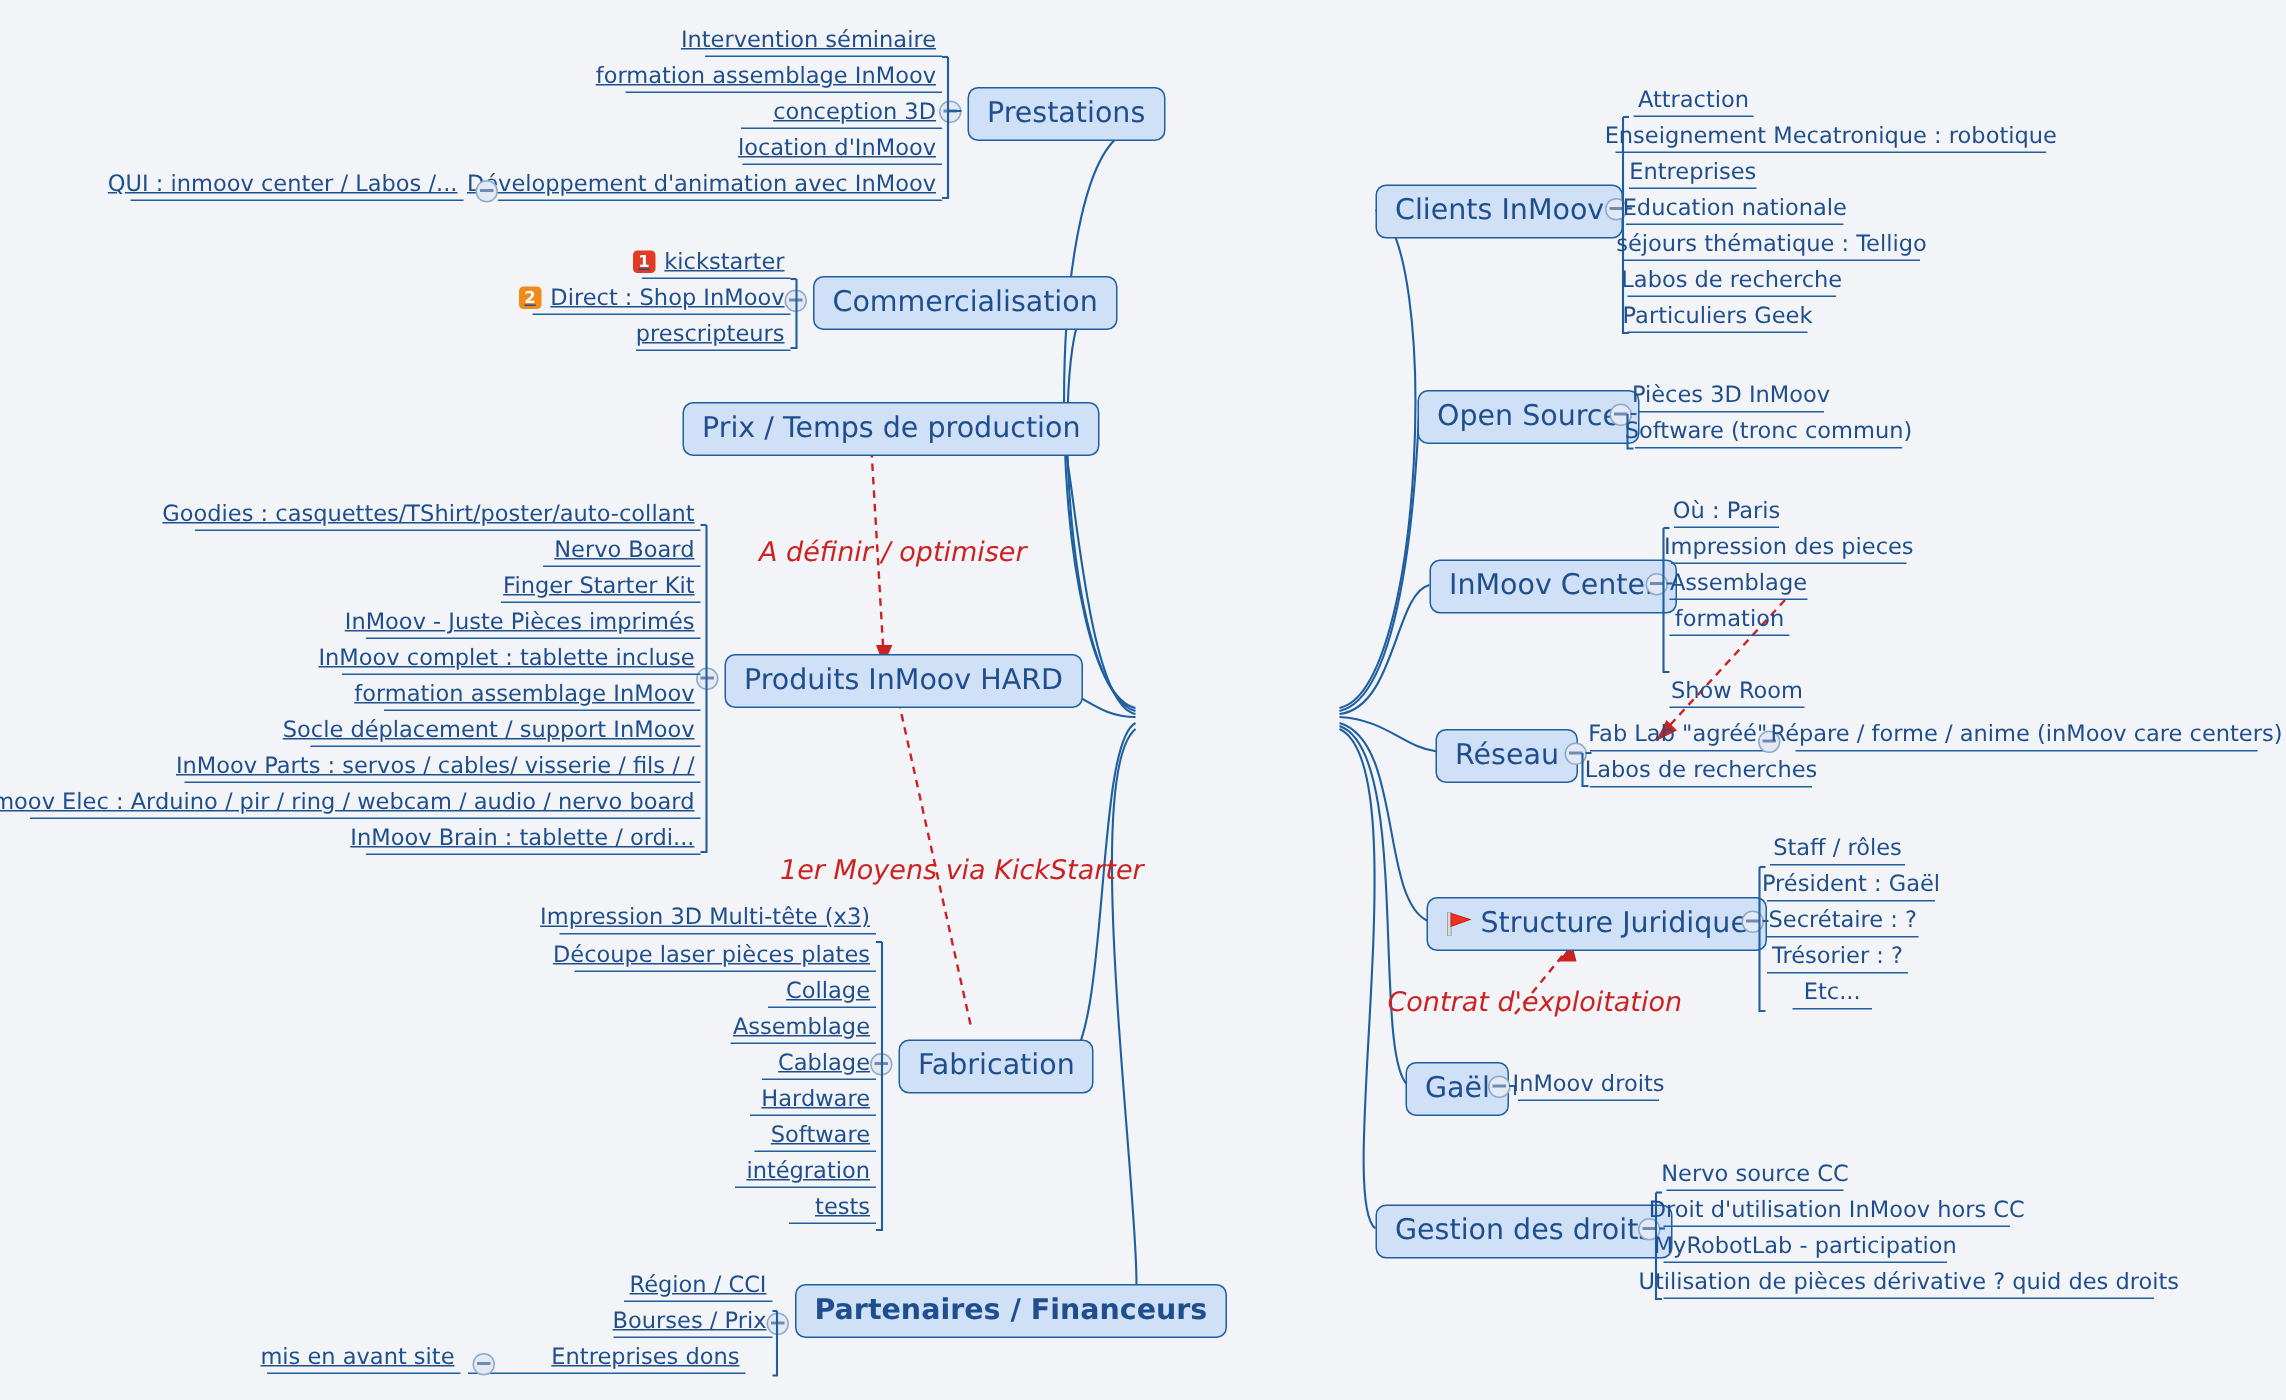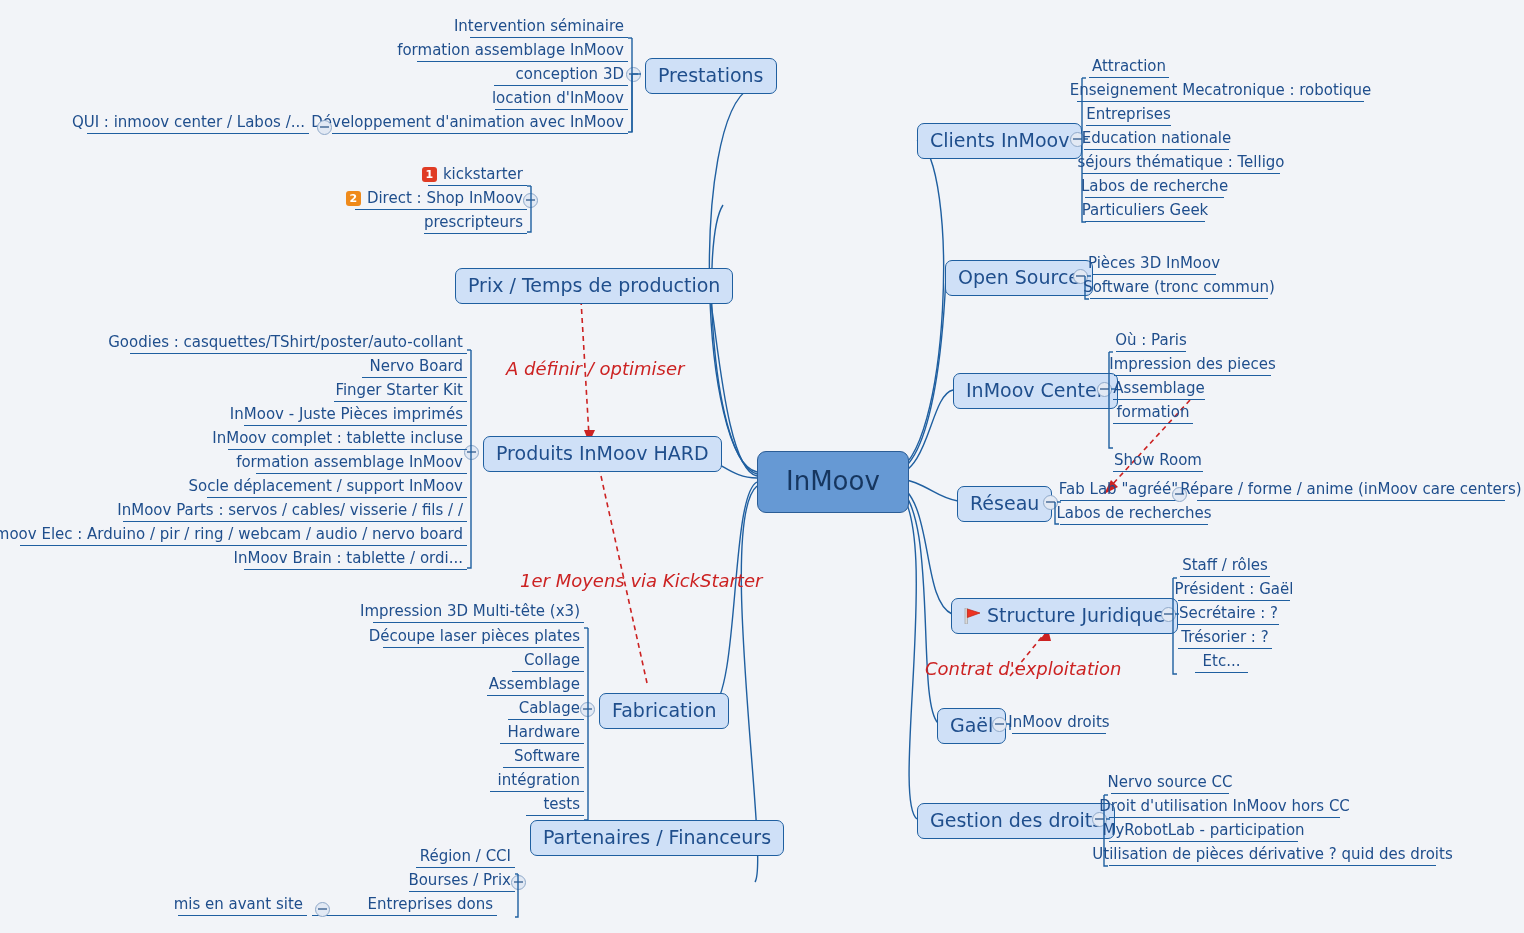--- a/index.html
+++ b/index.html
@@ -41,21 +41,21 @@
   
   .leaf{
     font-size:15px;
     color:#1f4e8c;
     padding:1px 4px 3px 4px;
     border-bottom:1.4px solid #1f5fa0;
     background:transparent;
     display:flex;align-items:flex-end;gap:6px;
   }
   .leaf.right{justify-content:center;}
-  .leaf.left{justify-content:flex-end;}
+  .leaf.left{justify-content:flex-end;text-decoration:underline;}
 
   
   .collapse{
     width:13px;height:13px;border-radius:50%;
     border:1px solid #8fa9c9;
     background:#e2e9f4;
     display:inline-block;position:relative;
     flex:0 0 auto;
   }
   .collapse::after{
@@ -123,23 +123,20 @@
       <path d="M1190,400 L1110,487"></path>
     </g>
     <g fill="#cc2222">
       <polygon points="589,443 584,430 595,430"></polygon>
       <polygon points="596,450 592,463 602,458"></polygon>
       <polygon points="1048,629 1039,641 1051,641"></polygon>
       <polygon points="1104,494 1118,487 1111,480"></polygon>
     </g>
   </svg>
 
-  <div class="node boxnode root" style="left:757px;top:451px;">
-    <span>InMoov</span>
-  </div>
 
   <div class="node boxnode" style="left:645px;top:58px;">
     <span>Prestations</span>
   </div>
   <span class="collapse collapse-abs" style="left:626px;top:67px;"></span>
   <svg class="wires" viewBox="0 0 1524 933">
     <g fill="none" stroke="#1f5fa0" stroke-width="1.4">
       <path d="M632,74 L641,74"></path>
       <path d="M632,74 L632,132 L628,132"></path>
       <path d="M632,38 L628,38"></path>
@@ -159,20 +156,23 @@
     <span>location d'InMoov</span>
   </div>
   <div class="node leaf left" style="left:332px;top:114px;width:296px;">
     <span>Développement d'animation avec InMoov</span>
   </div>
   <span class="collapse collapse-abs" style="left:317px;top:120px;"></span>
   <div class="node leaf left" style="left:87px;top:114px;width:222px;">
     <span>QUI : inmoov center / Labos /...</span>
   </div>
 
+  <div class="node boxnode" style="left:542px;top:184px;">
+    <span>Commercialisation</span>
+  </div>
   <span class="collapse collapse-abs" style="left:523px;top:193px;"></span>
   <svg class="wires" viewBox="0 0 1524 933">
     <g fill="none" stroke="#1f5fa0" stroke-width="1.4">
       <path d="M531,186 L531,232 L527,232"></path>
       <path d="M531,186 L527,186"></path>
     </g>
   </svg>
   <div class="node leaf left" style="left:428px;top:166px;width:99px;">
     <span class="prio p1">1</span>
     <span>kickstarter</span>
@@ -261,21 +261,21 @@
   <div class="node leaf left" style="left:503px;top:748px;width:81px;">
       <span>Software</span>
     </div>
   <div class="node leaf left" style="left:490px;top:772px;width:94px;">
       <span>intégration</span>
     </div>
   <div class="node leaf left" style="left:526px;top:796px;width:58px;">
       <span>tests</span>
     </div>
 
-  <div class="node boxnode" style="left:530px;top:820px;">
+  <div class="node boxnode" style="left:530px;top:856px;font-weight:bold;">
     <span>Partenaires / Financeurs</span>
   </div>
   <span class="collapse collapse-abs" style="left:511px;top:875px;"></span>
   <svg class="wires" viewBox="0 0 1524 933">
     <g fill="none" stroke="#1f5fa0" stroke-width="1.4">
       <path d="M518,874 L515,874"></path>
       <path d="M518,874 L518,917 L515,917"></path>
     </g>
   </svg>
   <div class="node leaf left" style="left:416px;top:848px;width:99px;">

